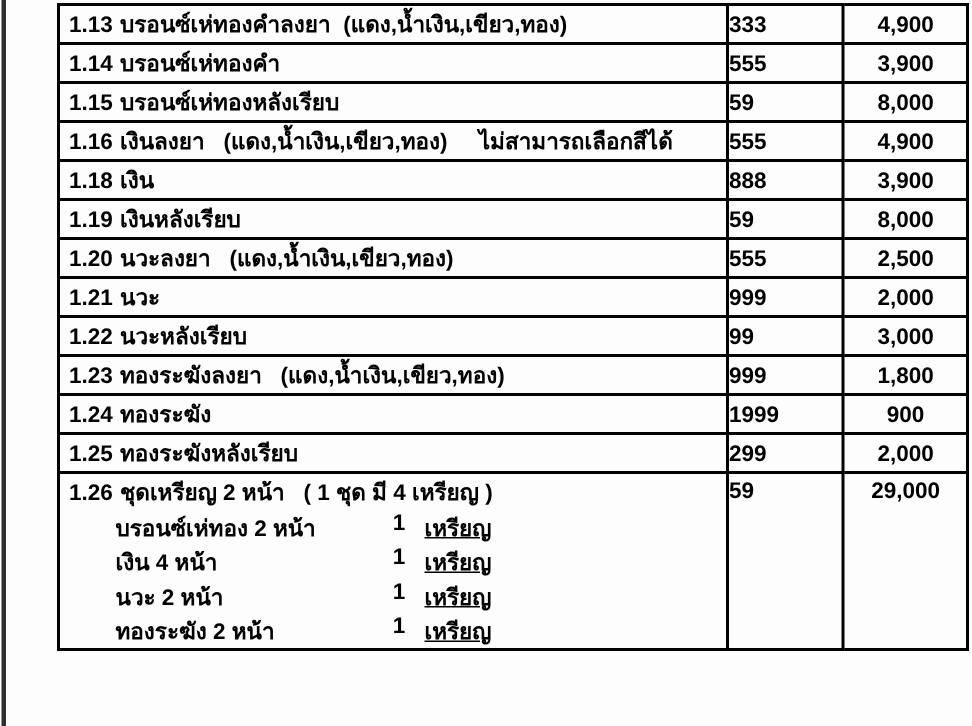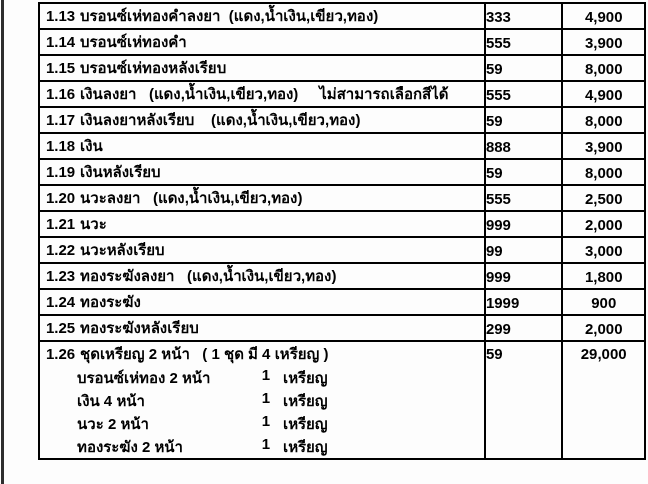--- a/index.html
+++ b/index.html
@@ -37,21 +37,21 @@
   .row-desc{white-space:pre;margin-left:4px;}
   .desc-line{white-space:pre;padding-top:0;}
   .sub-row{
     display:flex;
     padding-left:37px;
     height:23px;
     white-space:pre;
   }
   .sub-label{width:178px;}
   .sub-qty{width:22px;text-align:center;}
-  .sub-unit{margin-left:6px;}
+  .sub-unit{margin-left:6px;text-decoration:underline;}
 </style>
 </head>
 <body>
 
 <div class="left-edge-line"></div>
 
 <table class="price-table">
   <tbody>
       <tr class="normal">
         <td class="c-desc">
@@ -73,27 +73,20 @@
         </td>
         <td class="c-qty">59</td>
         <td class="c-price">8,000</td>
       </tr>
       <tr class="normal">
         <td class="c-desc">
           <div class="desc-line"><span class="row-no">1.16</span><span class="row-desc">เงินลงยา   (แดง,น้ำเงิน,เขียว,ทอง)     ไม่สามารถเลือกสีได้</span></div>
         </td>
         <td class="c-qty">555</td>
         <td class="c-price">4,900</td>
-      </tr>
-      <tr class="normal">
-        <td class="c-desc">
-          <div class="desc-line"><span class="row-no">1.17</span><span class="row-desc">เงินลงยาหลังเรียบ    (แดง,น้ำเงิน,เขียว,ทอง)</span></div>
-        </td>
-        <td class="c-qty">59</td>
-        <td class="c-price">8,000</td>
       </tr>
       <tr class="normal">
         <td class="c-desc">
           <div class="desc-line"><span class="row-no">1.18</span><span class="row-desc">เงิน</span></div>
         </td>
         <td class="c-qty">888</td>
         <td class="c-price">3,900</td>
       </tr>
       <tr class="normal">
         <td class="c-desc">

